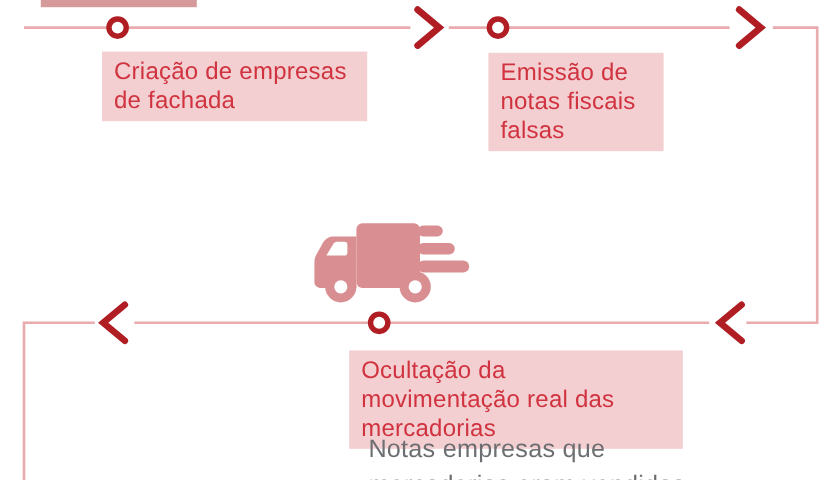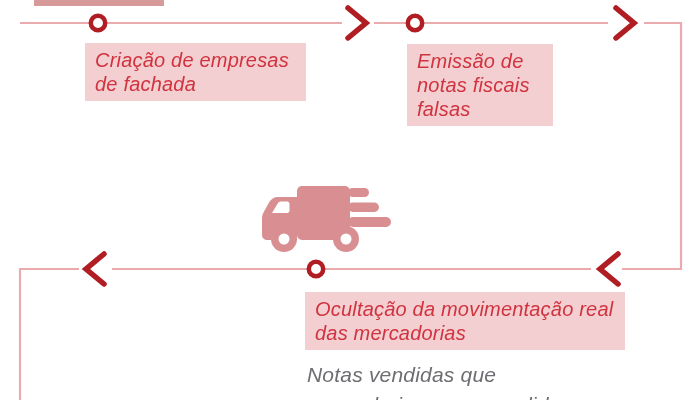--- a/index.html
+++ b/index.html
@@ -2,40 +2,39 @@
 <html><head>
 <meta charset="utf-8">
 <style>
   html,body{margin:0;padding:0;background:#fff;}
   .canvas{
     position:relative;
     width:700px;height:400px;
     background:#ffffff;
     overflow:hidden;
     font-family:"Liberation Sans", sans-serif;
-    font-style:italic;
   }
   .top-bar{
     position:absolute;left:34px;top:0;width:130px;height:6px;
     background:#d79a9a;
   }
   .art{position:absolute;left:0;top:0;}
   .step-label{
     position:absolute;
     background:#f3cfd1;
     color:#d0333f;
     font-size:20px;
     line-height:24px;
     padding:5px 10px;
     box-sizing:border-box;
     letter-spacing:0.2px;
   }
   .step-label.s1{left:85px;top:43px;width:221px;min-height:58px;}
   .step-label.s2{left:407px;top:44px;width:146px;min-height:59px;}
-  .step-label.s3{left:305px;top:292px;width:320px;min-height:57px;}
+  .step-label.s3{left:291px;top:292px;width:278px;min-height:57px;}
   .step-desc{
     position:absolute;left:307px;top:360px;width:322px;
     color:#6d6e71;
     font-size:21px;
     line-height:30px;
     letter-spacing:0.2px;
   }
 </style>
 </head>
 <body>
@@ -86,17 +85,17 @@
     </g>
   </svg>
 
   <div class="step-label s1">Criação de empresas de fachada</div>
 
   <div class="step-label s2">Emissão de notas fiscais falsas</div>
 
   <div class="step-label s3">Ocultação da movimentação real das mercadorias</div>
 
   <div class="step-desc">
-    <div>Notas vendidas que</div>
+    <div>Notas empresas que</div>
     <div>mercadorias eram vendidas</div>
   </div>
 
 </div>
 
 </body></html>

